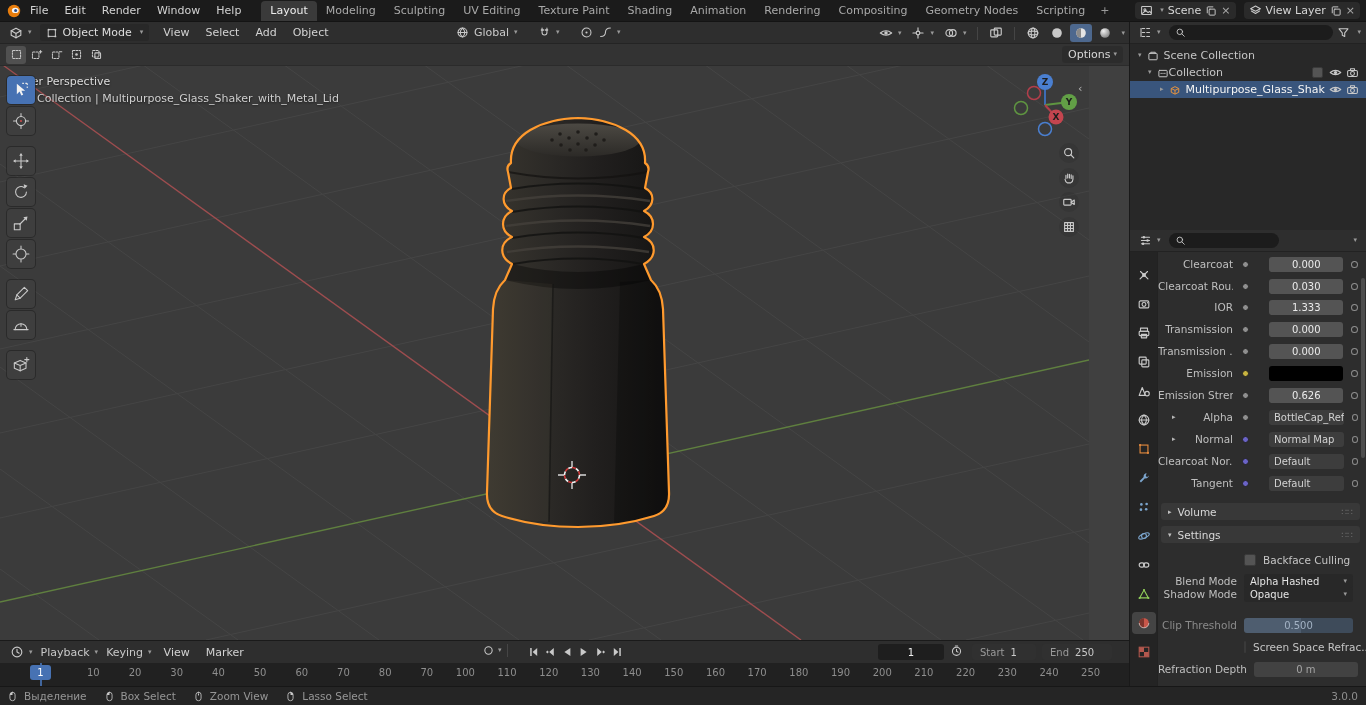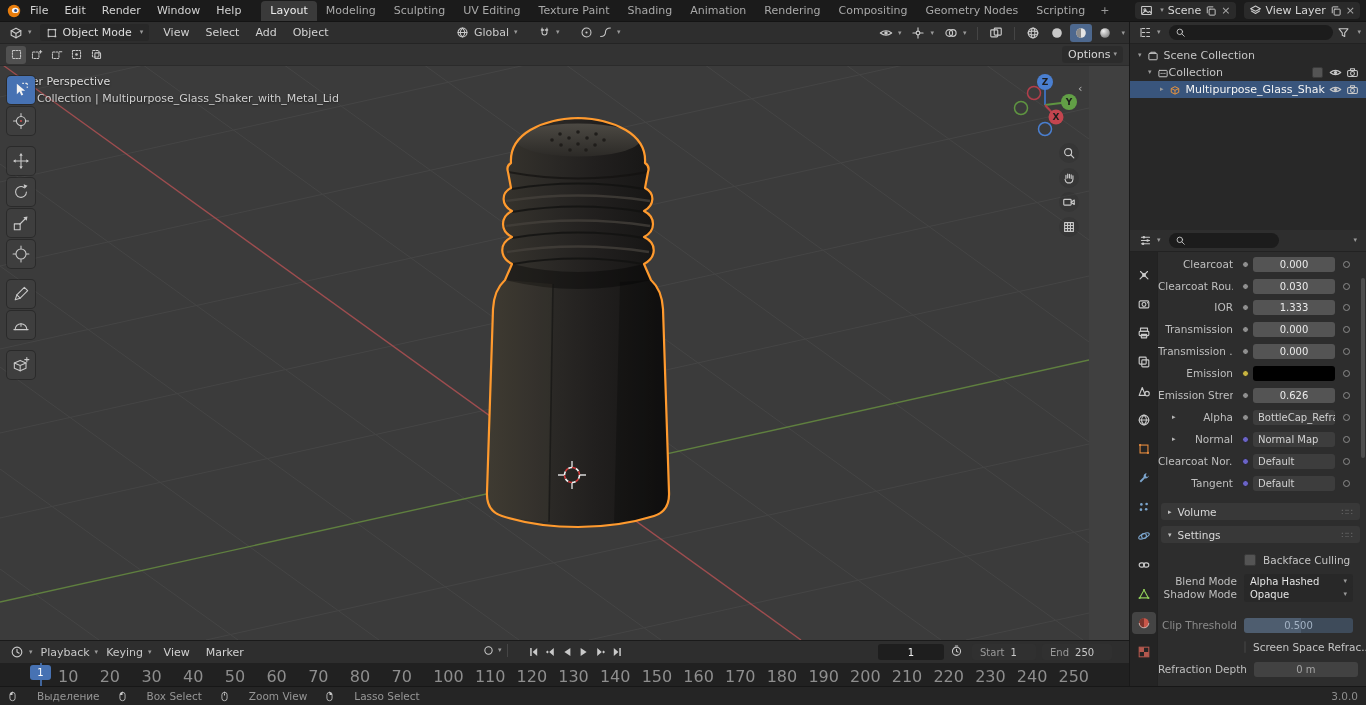--- a/index.html
+++ b/index.html
@@ -48,21 +48,21 @@
   
   #timeline{position:absolute;left:0;top:640px;width:1129px;height:46px;border-top:1px solid #1a1a1a}
   #tl-header{position:relative;height:22px;background:#2e2e2e;display:flex;align-items:center;padding:0 6px}
   .tl-abs{position:absolute;top:3px;display:flex;align-items:center}
   .pbtn{width:17px;height:15px;display:flex;align-items:center;justify-content:center;border-radius:2px}
   #tl-frame{position:absolute;left:878px;top:3px;width:66px;height:16px;background:#1e1e1e;border-radius:3px;color:#f0f0f0;font-size:10px;display:flex;align-items:center;justify-content:center}
   .tl-range{height:16px;background:#303030;border-radius:3px;display:flex;align-items:center;padding:0 8px;font-size:10px}
   .tl-range .lab{color:#9a9a9a;margin-right:6px}
   #tl-ruler{position:relative;height:23px;background:#212121}
   #ticks{position:absolute;left:58px;top:4px;display:flex}
-  .tick{width:41.7px;text-align:left;font-size:16px;color:#8e8e8e}
+  .tick{width:41.7px;text-align:right;font-size:10px;color:#8e8e8e}
   #playhead-line{position:absolute;left:40px;top:0;width:2px;height:23px;background:rgba(71,114,179,.85)}
   #frame-pill{position:absolute;left:30px;top:2px;width:21px;height:15px;background:#4772b3;border-radius:3px;color:#fff;font-size:10px;text-align:center;line-height:15px}
 
   
   #rightpanel{position:absolute;left:1129px;top:22px;width:237px;height:664px;background:#2d2d2d;border-left:1px solid #191919}
   #outliner{position:absolute;top:0;left:0;right:0;height:208px;background:#282828}
   #outliner-header,#props-header{height:22px;background:#2e2e2e;display:flex;align-items:center;padding:0 5px;border-bottom:1px solid #222;gap:4px}
   .search{background:#1c1c1c;border-radius:8px;height:15px;display:flex;align-items:center;padding:0 6px;gap:4px;flex:1}
   .orow{position:absolute;left:0;right:0;height:17px;display:flex;align-items:center;color:#c5c5c5}
   .orow.sel{background:#39557c;color:#f4f4f4}
@@ -70,42 +70,42 @@
   #properties{position:absolute;top:208px;left:0;right:0;bottom:0;background:#2d2d2d}
   #tabcol{position:absolute;left:0;top:22px;bottom:0;width:28px;background:#242424;border-right:1px solid #222}
   .ptab{position:absolute;left:2px;width:24px;height:22px;border-radius:4px;display:flex;align-items:center;justify-content:center}
   .ptab.active{background:#444444}
   #props-content{position:absolute;left:28px;top:22px;right:0;bottom:0}
   .prow{position:absolute;left:0;right:8px;height:18px;display:flex;align-items:center}
   .plabel{flex:0 0 75px;text-align:right;color:#bfbfbf;font-size:10.5px;white-space:nowrap;overflow:hidden}
   .socket{flex:0 0 7px;width:7px;height:7px;border-radius:50%;background:#8f8f8f;border:1px solid #222;margin-left:9px}
   .socket.yellow{background:#c8b440}
   .socket.vector{background:#6a63c7}
-  .pfield{height:15px;border-radius:3px;font-size:10px;display:flex;align-items:center;justify-content:center;color:#ebebeb;width:82px;margin-left:4px;white-space:nowrap;overflow:hidden}
+  .pfield{height:15px;border-radius:3px;font-size:10px;display:flex;align-items:center;justify-content:center;color:#ebebeb;width:82px;margin-left:20px;white-space:nowrap;overflow:hidden}
   .pfield.slider{background:#545454}
   .pfield.color{background:#000}
   .pfield.node{background:#3d3d3d;justify-content:flex-start;padding:0 5px;color:#d2d2d2}
   .deco{width:7px;height:7px;border-radius:50%;border:1px solid #8b8b8b;margin-left:8px}
   .expander{position:absolute;left:14px;top:5px;font-size:7px;color:#b5b5b5}
   .sechead{position:absolute;left:3px;right:6px;height:17px;background:#383838;border-radius:3px;display:flex;align-items:center;padding:0 7px;color:#d8d8d8;font-size:10.5px}
   .sechead .arr{font-size:7px;margin-right:6px;color:#c0c0c0}
   .grip{margin-left:auto;color:#6d6d6d;font-size:9px}
   .srow{position:absolute;left:0;right:8px;height:18px;display:flex;align-items:center}
   .slabel{flex:0 0 79px;text-align:right;color:#bfbfbf;font-size:10.5px;white-space:nowrap}
   .sfield{margin-left:7px;width:109px;height:15px;border-radius:3px;font-size:10px;display:flex;align-items:center;padding:0 6px;color:#e3e3e3}
   .sfield.dd{background:#282828;justify-content:space-between}
   .sfield.disslider{background:linear-gradient(90deg,#4e5d6f 0 52%,#3e4b5a 52%);color:#a3b2c4;justify-content:center}
   .sfield.dim{background:#424242;color:#a5a5a5;justify-content:center}
   .checkbox{width:12px;height:12px;border-radius:2px;background:#545454;border:1px solid #3a3a3a}
   .cblabel{margin-left:7px;color:#c5c5c5;font-size:10.5px;white-space:nowrap}
   #pscroll{position:absolute;right:1px;top:26px;width:4px;height:180px;background:#4d4d4d;border-radius:2px}
 
   
   #statusbar{position:absolute;left:0;top:686px;width:1366px;height:19px;background:#252525;border-top:1px solid #171717;display:flex;align-items:center;padding:0 8px;gap:18px;color:#969696;font-size:10.5px}
-  .sbitem{display:flex;align-items:center;gap:20px}
+  .sbitem{display:flex;align-items:center;gap:7px}
   #sb-version{margin-left:auto;color:#8d8d8d}
 </style>
 </head>
 <body>
 
 <svg width="0" height="0" style="position:absolute">
   <defs>
     <symbol id="s-eye" viewBox="0 0 16 16">
         <path d="M1.5 8 Q8 2.8 14.5 8 Q8 13.2 1.5 8Z"></path>
         <circle cx="8" cy="8" r="2" fill="#c9c9c9" stroke="none"></circle>

